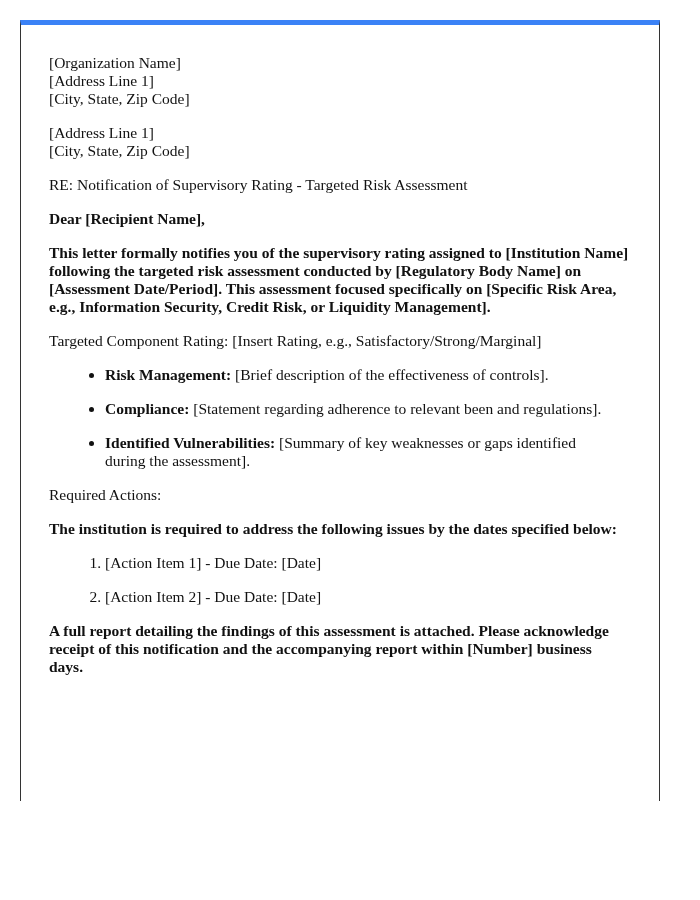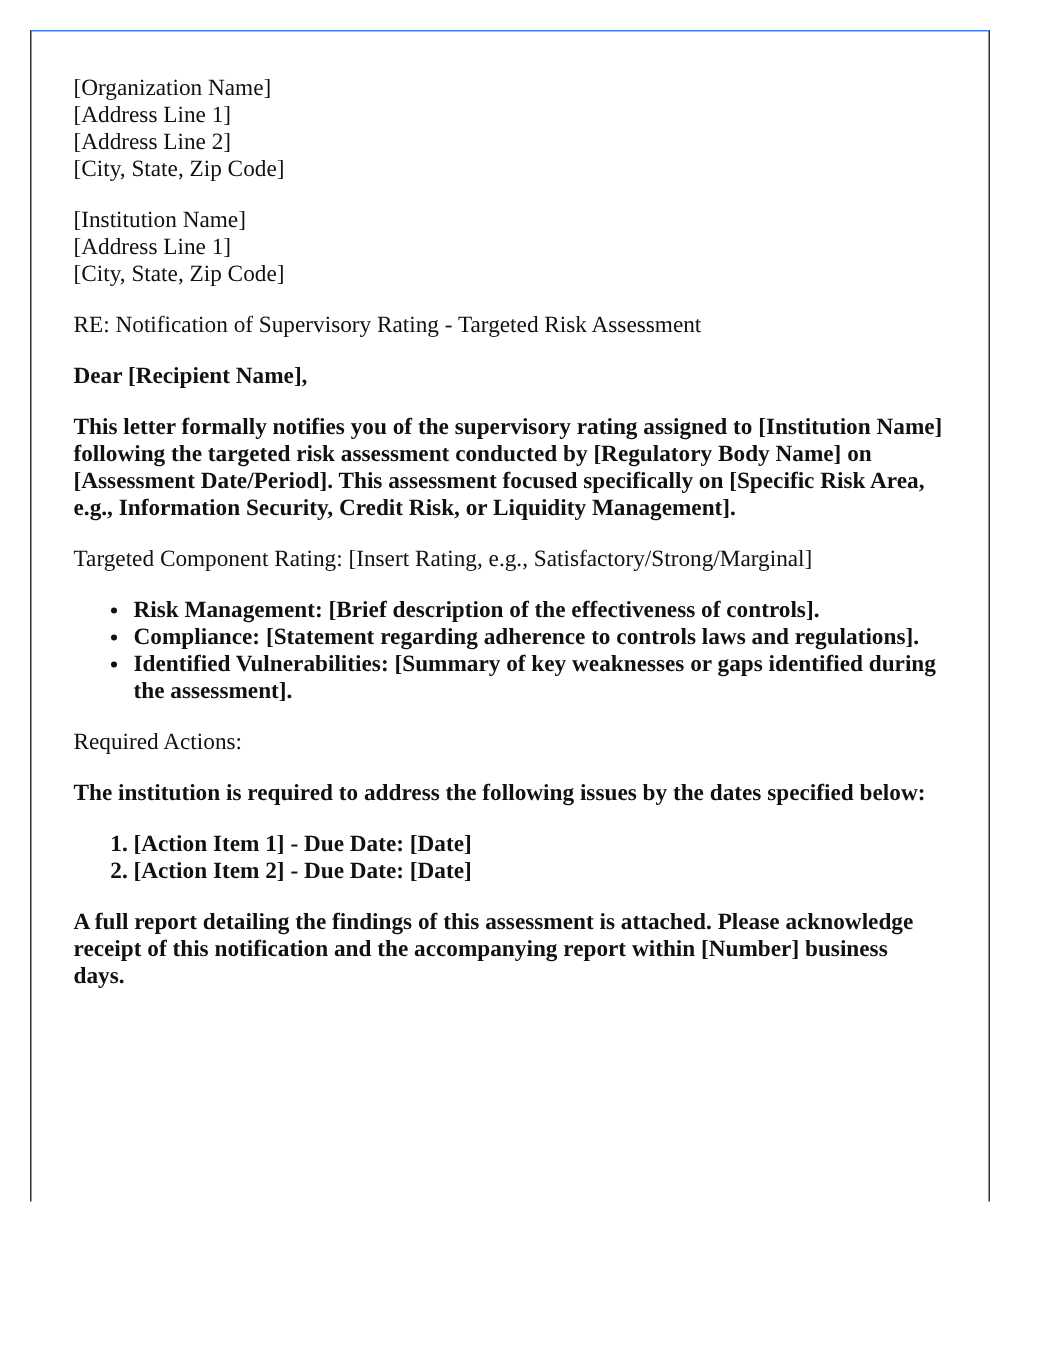--- a/index.html
+++ b/index.html
@@ -11,21 +11,21 @@
       overflow: hidden;
     }
     .page {
       position: absolute;
       left: 20px;
       top: 20px;
       width: 640px;
       height: 781px;
       border-left: 1px solid #333333;
       border-right: 1px solid #333333;
-      border-top: 1px solid #3b82f6;
+      border-top: 5px solid #3b82f6;
       box-sizing: border-box;
       overflow: hidden;
       font-family: "Liberation Serif", "DejaVu Serif", serif;
       font-size: 15.5px;
       line-height: 18px;
       color: #111111;
     }
     .content {
       position: absolute;
       left: 28px;
@@ -35,55 +35,53 @@
     .block { margin: 0 0 16px 0; }
     .block div { white-space: nowrap; }
     p { margin: 0 0 16px 0; font-weight: bold; }
     .bold { font-weight: normal; }
     ul, ol {
       margin: 0 0 16px 0;
       padding-left: 40px;
     }
     ul li { list-style-type: disc; }
     ol li { list-style-type: decimal; }
-    li { margin: 0; font-weight: bold; }
+    li { margin: 16px; }
   </style>
 </head>
 <body>
 
 <div class="page">
   <div class="content">
 
     <div class="block">
       <div>[Organization Name]</div>
       <div>[Address Line 1]</div>
-      <div>[Address Line 2]</div>
       <div>[City, State, Zip Code]</div>
     </div>
 
 
     <div class="block">
-      <div>[Institution Name]</div>
       <div>[Address Line 1]</div>
       <div>[City, State, Zip Code]</div>
     </div>
 
     <p class="bold">RE: Notification of Supervisory Rating - Targeted Risk Assessment</p>
 
     <p>Dear [Recipient Name],</p>
 
     <p>This letter formally notifies you of the supervisory rating assigned to [Institution Name] following the targeted risk assessment conducted by [Regulatory Body Name] on [Assessment Date/Period]. This assessment focused specifically on [Specific Risk Area, e.g., Information Security, Credit Risk, or Liquidity Management].</p>
 
 
     <p class="bold">Targeted Component Rating: [Insert Rating, e.g., Satisfactory/Strong/Marginal]</p>
 
 
     <ul>
       <li><strong>Risk Management:</strong><span> [Brief description of the effectiveness of controls].</span></li>
-      <li><strong>Compliance:</strong><span> [Statement regarding adherence to controls laws and regulations].</span></li>
+      <li><strong>Compliance:</strong><span> [Statement regarding adherence to relevant been and regulations].</span></li>
       <li><strong>Identified Vulnerabilities:</strong><span> [Summary of key weaknesses or gaps identified during the assessment].</span></li>
     </ul>
 
     <p class="bold">Required Actions:</p>
 
     <p>The institution is required to address the following issues by the dates specified below:</p>
 
     <ol>
       <li>[Action Item 1] - Due Date: [Date]</li>
       <li>[Action Item 2] - Due Date: [Date]</li>

